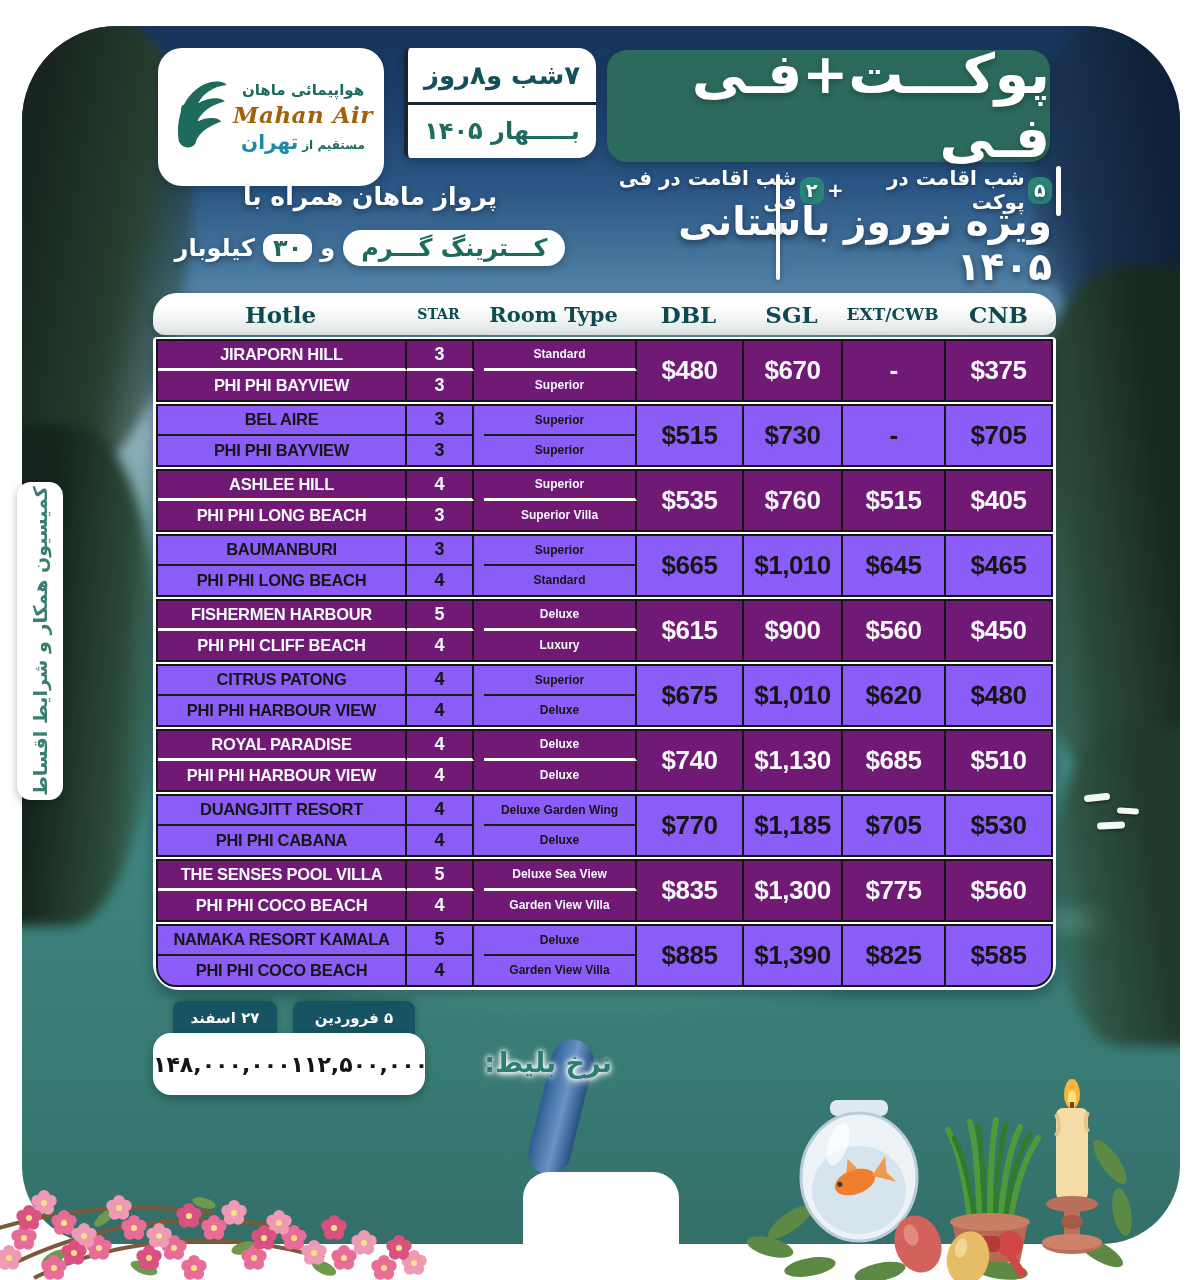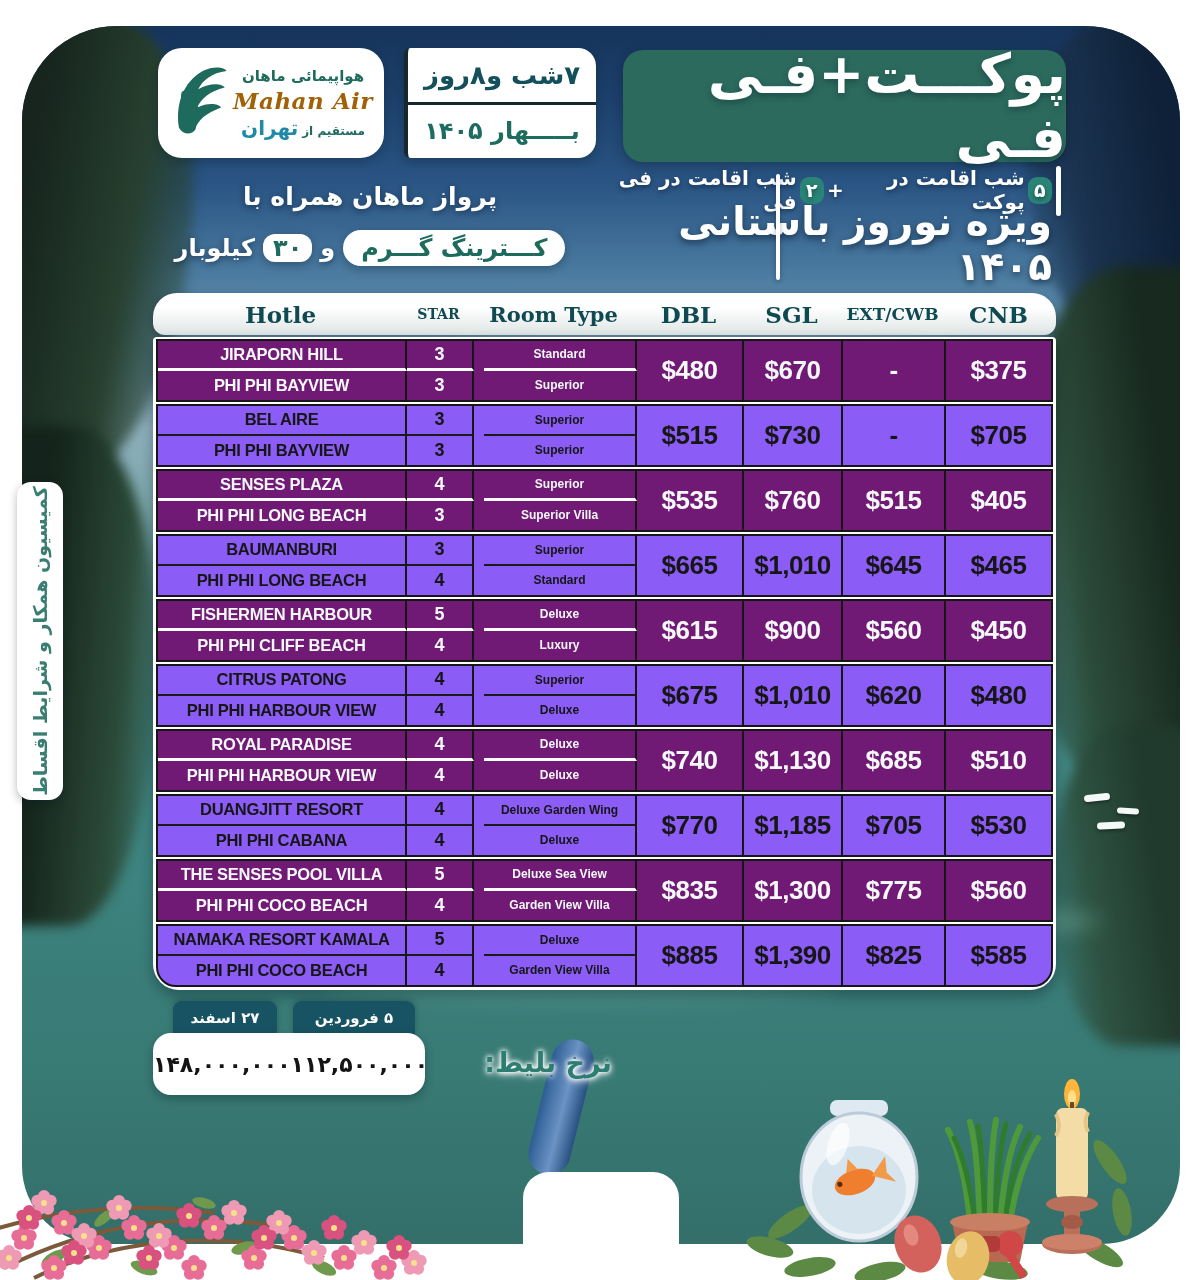--- a/index.html
+++ b/index.html
@@ -27,36 +27,36 @@
   .s2{left:700px;top:880px;width:380px;height:30px;}
   .s3{left:300px;top:940px;width:520px;height:36px;opacity:.25;}
   .boat{position:absolute;background:#f4f8f7;border-radius:4px;box-shadow:0 2px 3px rgba(0,0,0,.35);}
   .b1{left:1062px;top:768px;width:26px;height:7px;transform:rotate(-6deg);}
   .b2{left:1095px;top:782px;width:22px;height:6px;transform:rotate(4deg);}
   .b3{left:1075px;top:796px;width:28px;height:7px;transform:rotate(-3deg);}
   .blueboat{position:absolute;left:518px;top:1012px;width:42px;height:138px;border-radius:22px;transform:rotate(14deg);background:linear-gradient(90deg,#2d5d94,#6b93c4 55%,#274f80);}
 
   
   .card{position:absolute;background:#fff;box-shadow:0 4px 10px rgba(0,20,30,.25);}
-  .logo-card{left:158px;top:48px;width:226px;height:110px;border-radius:24px;display:flex;align-items:center;padding:22px 10px;box-sizing:border-box;}
+  .logo-card{left:158px;top:48px;width:226px;height:138px;border-radius:24px;display:flex;align-items:center;padding:22px 10px;box-sizing:border-box;}
   .logo-mark{width:64px;height:84px;flex:0 0 auto;}
   .logo-texts{flex:1;display:flex;flex-direction:column;align-items:center;justify-content:center;gap:2px;}
   .airline-fa{color:#1e6b5e;font-size:15px;font-weight:bold;}
   .airline-en{color:#a16207;font-size:23px;font-weight:bold;font-style:italic;font-family:"DejaVu Serif",serif;letter-spacing:.5px;}
   .direct-row{direction:rtl;display:flex;align-items:baseline;gap:4px;}
   .direct-from{color:#1e6b5e;font-size:12px;font-weight:bold;}
   .direct-city{color:#2089a8;font-size:20px;font-weight:bold;}
 
   .duration-card{left:392px;top:48px;width:188px;height:110px;border-radius:6px 18px 18px 6px;border-left:4px solid #17272e;display:flex;flex-direction:column;margin-left:12px;}
   .duration-top{flex:1;display:flex;align-items:center;justify-content:center;border-bottom:3px solid #17272e;color:#14505c;font-size:26px;font-weight:bold;direction:rtl;}
   .duration-bottom{flex:1;display:flex;align-items:center;justify-content:center;color:#1e6b60;font-size:24px;font-weight:bold;direction:rtl;}
 
   .title-banner{position:absolute;left:607px;top:50px;width:443px;height:112px;background:#2c6a5e;border-radius:20px;
     display:flex;align-items:center;justify-content:center;color:#fff;font-size:55px;font-weight:bold;direction:rtl;
-    text-shadow:0 3px 6px rgba(0,30,30,.35);box-shadow:0 4px 12px rgba(0,20,30,.3);margin-left:16px;}
+    text-shadow:0 3px 6px rgba(0,30,30,.35);box-shadow:0 4px 12px rgba(0,20,30,.3);}
 
   .stay-summary{position:absolute;left:600px;top:170px;width:452px;height:40px;display:flex;direction:rtl;align-items:center;justify-content:center;gap:3px;
     color:#fff;font-weight:bold;font-size:20px;text-shadow:0 2px 5px rgba(0,20,40,.55);}
   .num-badge{display:inline-flex;align-items:center;justify-content:center;width:27px;height:27px;background:#2a8577;border-radius:9px;color:#fff;font-size:19px;}
   .special-title{position:absolute;left:598px;top:213px;width:454px;height:62px;display:flex;align-items:center;justify-content:center;direction:rtl;
     color:#fff;font-size:39px;font-weight:bold;text-shadow:0 3px 7px rgba(0,20,40,.6);}
 
   .flight-note{position:absolute;left:168px;top:178px;width:404px;height:36px;display:flex;align-items:center;justify-content:center;direction:rtl;
     color:#fff;font-size:25px;font-weight:bold;text-shadow:0 2px 6px rgba(0,20,40,.55);}
   .catering-note{position:absolute;left:148px;top:222px;width:444px;height:52px;display:flex;direction:rtl;align-items:center;justify-content:center;gap:8px;
@@ -217,21 +217,21 @@
     <div class="c col1 r2 hotel">PHI PHI BAYVIEW</div>
     <div class="c col2 r2 star">3</div>
     <div class="c col3 r2 room">Superior</div>
     <div class="c price pdbl">$515</div>
     <div class="c price psgl">$730</div>
     <div class="c price pext">-</div>
     <div class="c price pcnb">$705</div>
   </div>
 
   <div class="group dark">
-    <div class="c col1 r1 hotel">SENSES PLAZA</div>
+    <div class="c col1 r1 hotel">ASHLEE HILL</div>
     <div class="c col2 r1 star">4</div>
     <div class="c col3 r1 room">Superior</div>
     <div class="c col1 r2 hotel">PHI PHI LONG BEACH</div>
     <div class="c col2 r2 star">3</div>
     <div class="c col3 r2 room">Superior Villa</div>
     <div class="c price pdbl">$535</div>
     <div class="c price psgl">$760</div>
     <div class="c price pext">$515</div>
     <div class="c price pcnb">$405</div>
   </div>

